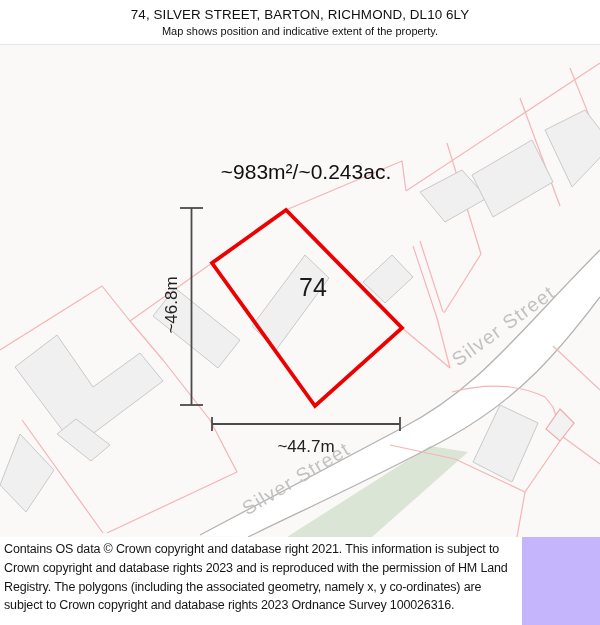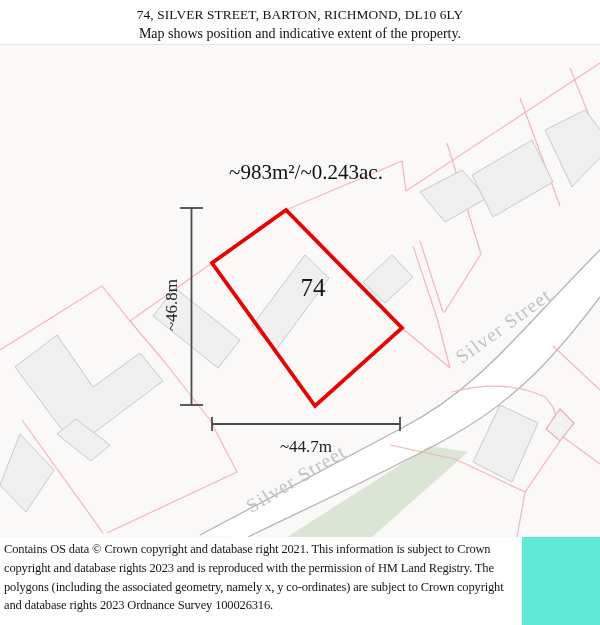--- a/index.html
+++ b/index.html
@@ -1,25 +1,25 @@
 <!DOCTYPE html>
 <html><head>
 <meta charset="utf-8">
 <style>
   html,body{margin:0;padding:0;background:#ffffff;}
   .screen{
     position:relative;width:600px;height:625px;overflow:hidden;
-    background:#5eead4;font-family:Liberation Serif, serif;color:#111;
+    background:#c4b5fd;font-family:Liberation Sans, sans-serif;color:#111;
   }
   .header{
     position:absolute;top:0;left:0;width:600px;height:44px;background:#ffffff;
     text-align:center;z-index:3;
   }
   .header .title{font-size:13.4px;padding-top:7px;letter-spacing:0.1px;color:#111;}
-  .header .subtitle{font-size:14px;padding-top:3px;color:#111;}
+  .header .subtitle{font-size:11px;padding-top:3px;color:#111;}
   .map-wrap{position:absolute;top:0;left:0;width:600px;height:562px;z-index:1;}
   .map-wrap svg{display:block;}
   .footer{
     position:absolute;top:537px;left:0;width:522px;height:88px;background:#ffffff;
     z-index:3;box-sizing:border-box;padding:3px 4px 0 4px;
   }
   .footer .copyright{font-size:12.5px;line-height:18.8px;color:#161616;letter-spacing:-0.15px;}
 
   
   .map-bg{fill:#fbf8f8;}

